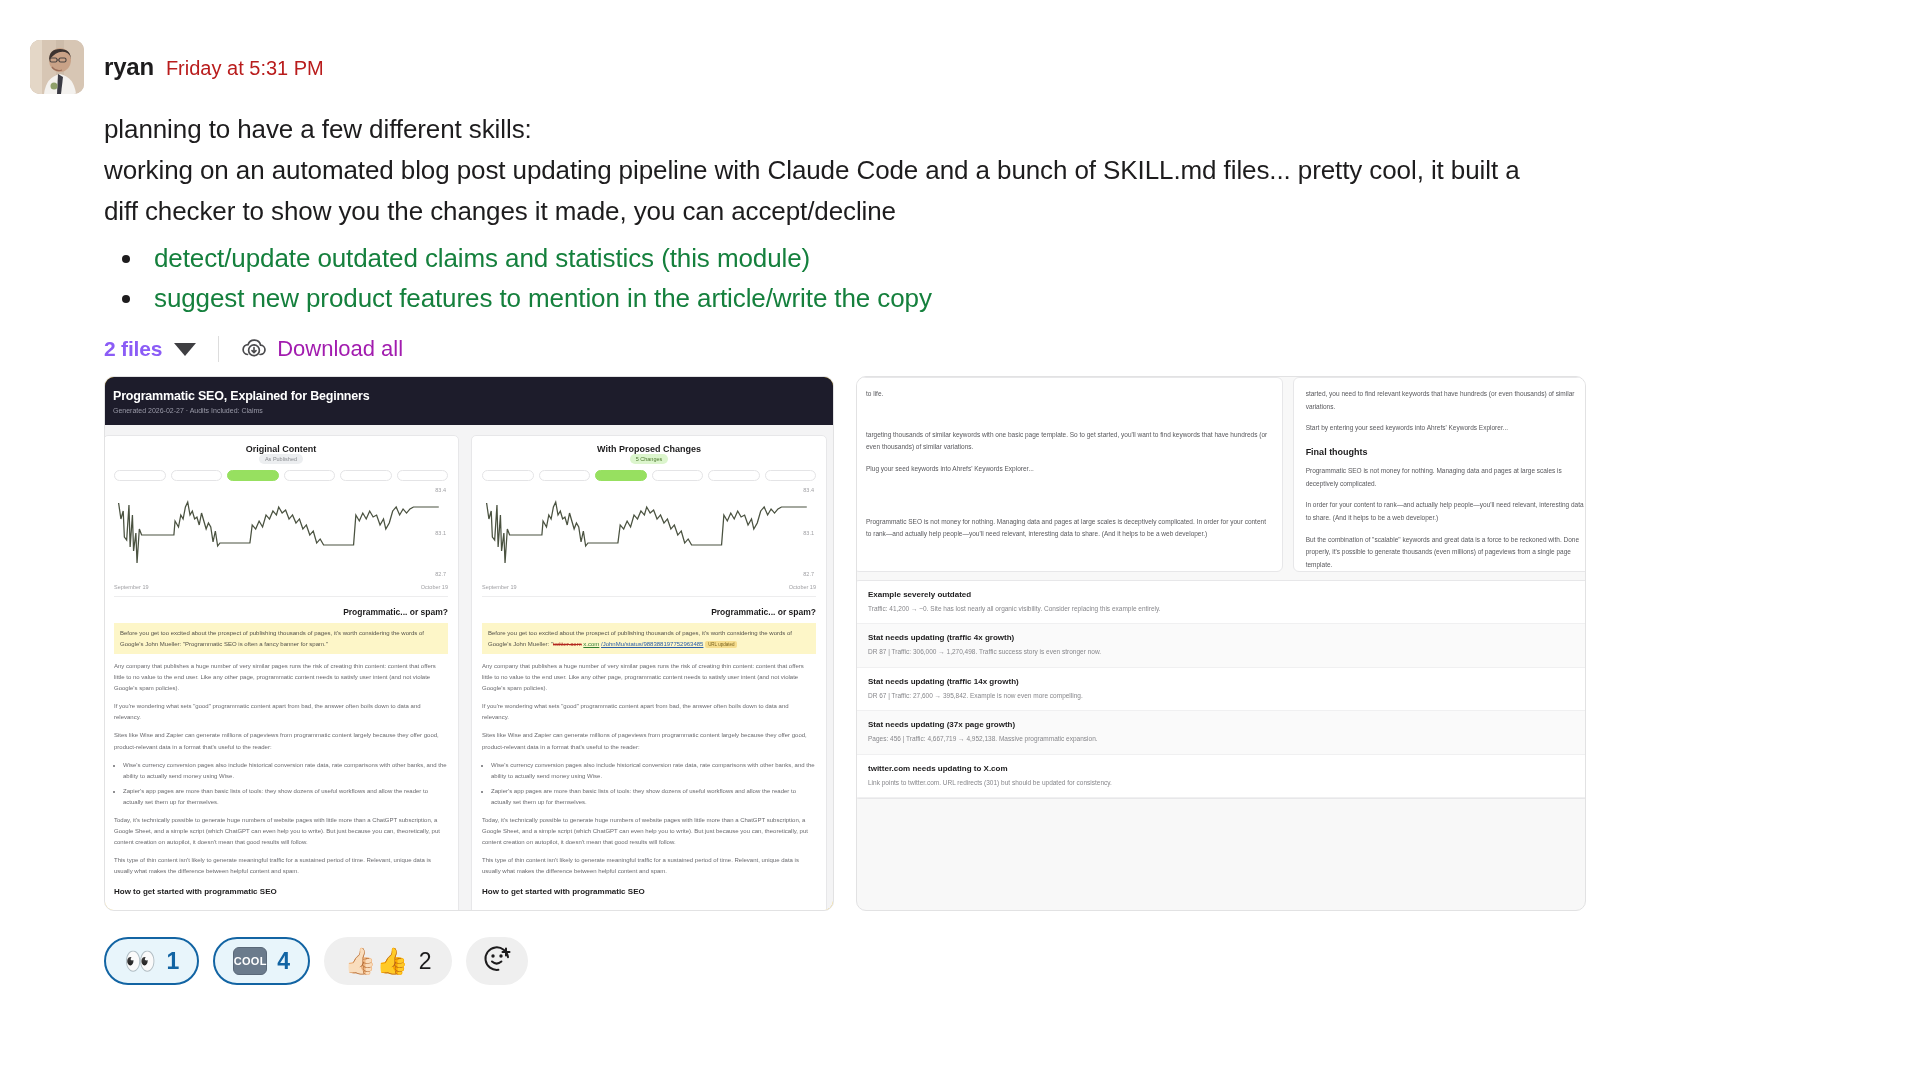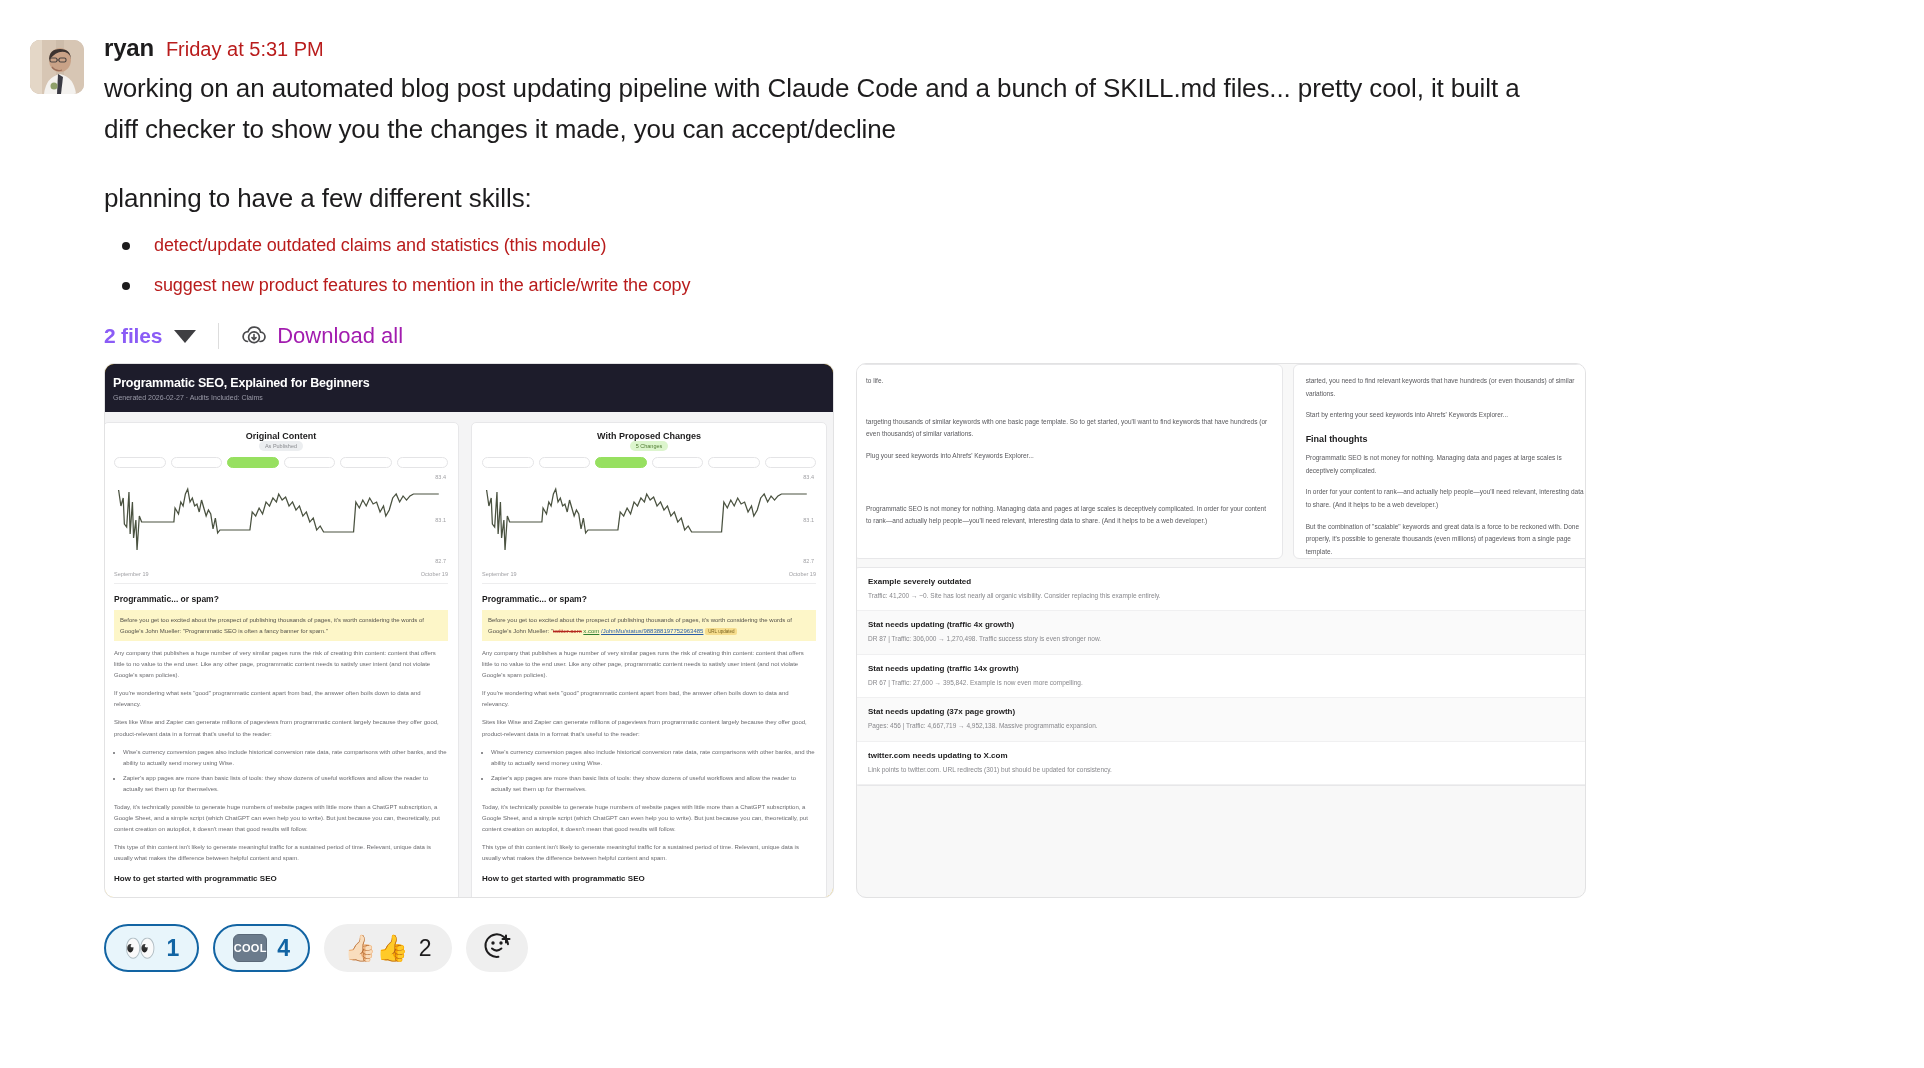--- a/index.html
+++ b/index.html
@@ -20,44 +20,44 @@
   .avatar {
     position: absolute;
     left: 30px; top: 40px;
     width: 54px; height: 54px;
     border-radius: 10px;
     overflow: hidden;
     background: #cdbcae;
   }
   .avatar svg { display:block; width:54px; height:54px; }
 
-  .msg-body { margin-left: 104px; padding-right: 20px; }
+  .msg-body { margin-left: 104px; padding-right: 20px; margin-top: 19px; }
 
   .msg-head { display: flex; align-items: baseline; gap: 12px; margin-bottom: 6px; }
   .author {
     font-size: 24px; font-weight: bold; color: #1d1c1d;
     letter-spacing: -0.2px;
   }
   .timestamp { font-size: 20px; color: #b91c1c; }
 
   .msg-text {
     font-size: 26px; line-height: 41px; color: #1d1c1d;
     max-width: 1450px;
     letter-spacing: -0.1px;
   }
   .msg-para { margin: 0 0 0 0; }
   .msg-para.second { margin-top: 28px; }
 
   ul.skills { list-style: none; margin: 6px 0 0 0; padding: 0; }
   ul.skills li {
     position: relative;
     padding-left: 50px;
-    font-size: 18px;
+    font-size: 26px;
     line-height: 40px;
-    color: #b91c1c;
+    color: #15803d;
   }
   ul.skills li::before {
     content: "";
     position: absolute;
     left: 18px; top: 17px;
     width: 8px; height: 8px;
     border-radius: 50%;
     background: #1d1c1d;
   }
 
@@ -125,21 +125,21 @@
     flex:1; height:11px; border:1px solid #e4e4e6; border-radius:7px;
     background:#fff;
   }
   .chip.on { background:#97e060; border-color:#97e060; }
 
   .chart-box { position:relative; height: 112px; border-bottom:1px solid #ededee; }
   .chart-box svg { display:block; width:100%; height:95px; }
   .ylab { position:absolute; right:2px; font-size:5.5px; color:#a0a0a4; }
   .xlab { font-size:5.5px; color:#a0a0a4; margin-top:4px; display:flex; justify-content:space-between; }
 
-  .sec-h { font-size:8.5px; font-weight:bold; color:#1d1c1d; margin:10px 0 6px; }
+  .sec-h { font-size:8.5px; font-weight:bold; color:#1d1c1d; margin:10px 0 6px;text-align:right; }
   .quote {
     background:#fdf6c8; padding:5px 6px; font-size:6px; color:#55524a;
     line-height:1.75; margin-bottom:7px;
   }
   .quote .lnk { color:#2b5ea8; text-decoration:underline; }
   .quote .del { color:#b3261e; text-decoration:line-through; }
   .quote .ins { color:#2e7d32; text-decoration:underline; }
   .quote .tag { background:#f6dd8d; color:#7a6420; font-size:4.5px; padding:1px 3px; border-radius:2px;}
   .para { font-size:6px; color:#6a6a6e; line-height:1.85; margin-bottom:7px; }
   ul.mini { margin:0 0 7px 0; padding-left:9px; }
@@ -210,22 +210,22 @@
   </div>
 
   <div class="msg-body">
 
     <div class="msg-head">
       <span class="author">ryan</span>
       <span class="timestamp">Friday at 5:31 PM</span>
     </div>
 
     <div class="msg-text">
+      <p class="msg-para second">planning to have a few different skills:</p>
       <p class="msg-para">working on an automated blog post updating pipeline with Claude Code and a bunch of SKILL.md files... pretty cool, it built a diff checker to show you the changes it made, you can accept/decline</p>
-      <p class="msg-para second">planning to have a few different skills:</p>
       <ul class="skills">
         <li>detect/update outdated claims and statistics (this module)</li>
         <li>suggest new product features to mention in the article/write the copy</li>
       </ul>
     </div>
 
     <div class="files-bar">
       <span class="files-count">2 files</span>
       <span class="caret"></span>
       <span class="divider-v"></span>

